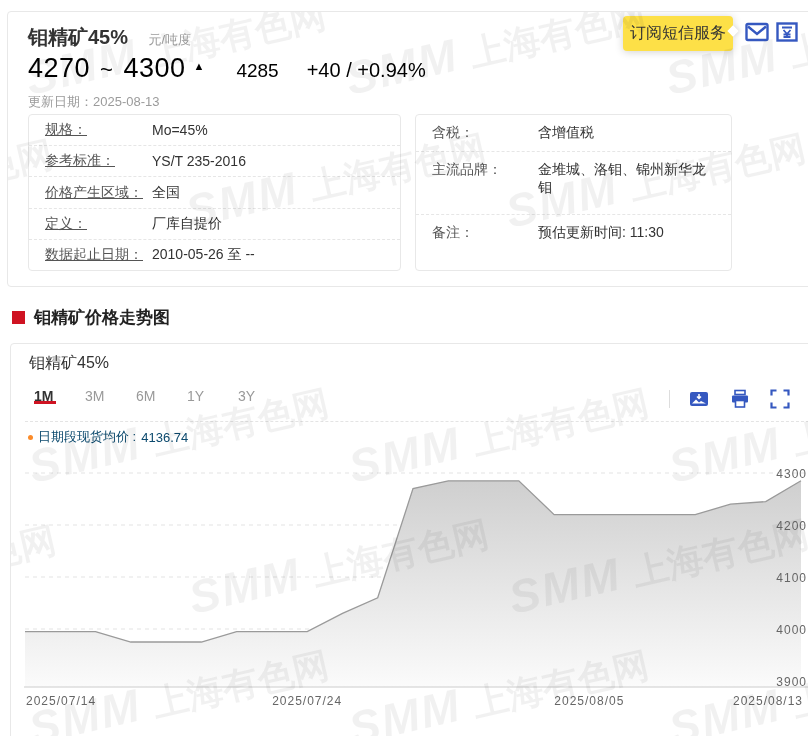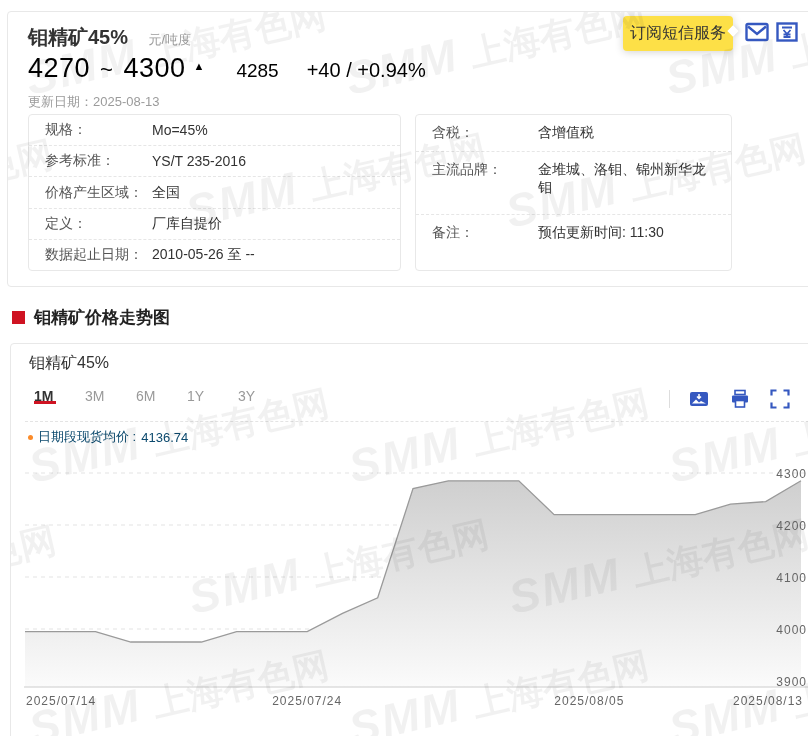--- a/index.html
+++ b/index.html
@@ -42,21 +42,21 @@
 
   
   .info-box { position:absolute; top:102px; height:157px; border:1px solid #e8e8e8;
               border-radius:4px; background:#fff; font-size:14px; }
   .info-box.left  { left:20px;  width:373px; display:flex; flex-direction:column; }
   .info-box.right { left:407px; width:317px; display:flex; flex-direction:column; }
   .irow { display:flex; align-items:center; padding:0 16px; flex:1; }
   .info-box .irow + .irow { border-top:1px dashed #e6e6e6; }
   .irow .lbl { color:#555; }
   .irow .val { color:#333; }
-  .info-box.left  .lbl { width:107px; flex:none; }
+  .info-box.left  .lbl { width:107px; flex:none;text-decoration:underline; }
   .info-box.right .lbl { width:106px; flex:none; }
   .info-box.right .irow.r1 { flex:0 0 36px; }
   .info-box.right .irow.r2 { flex:0 0 63px; align-items:flex-start; padding-top:9px; }
   .info-box.right .irow.r3 { flex:1; align-items:flex-start; padding-top:9px; }
 
   
   .section-head { position:absolute; left:12px; top:306px; display:flex; align-items:center; }
   .sq { width:13px; height:13px; background:#cf1322; margin-right:9px; }
   .section-title { font-size:17px; font-weight:bold; color:#222; }
 

